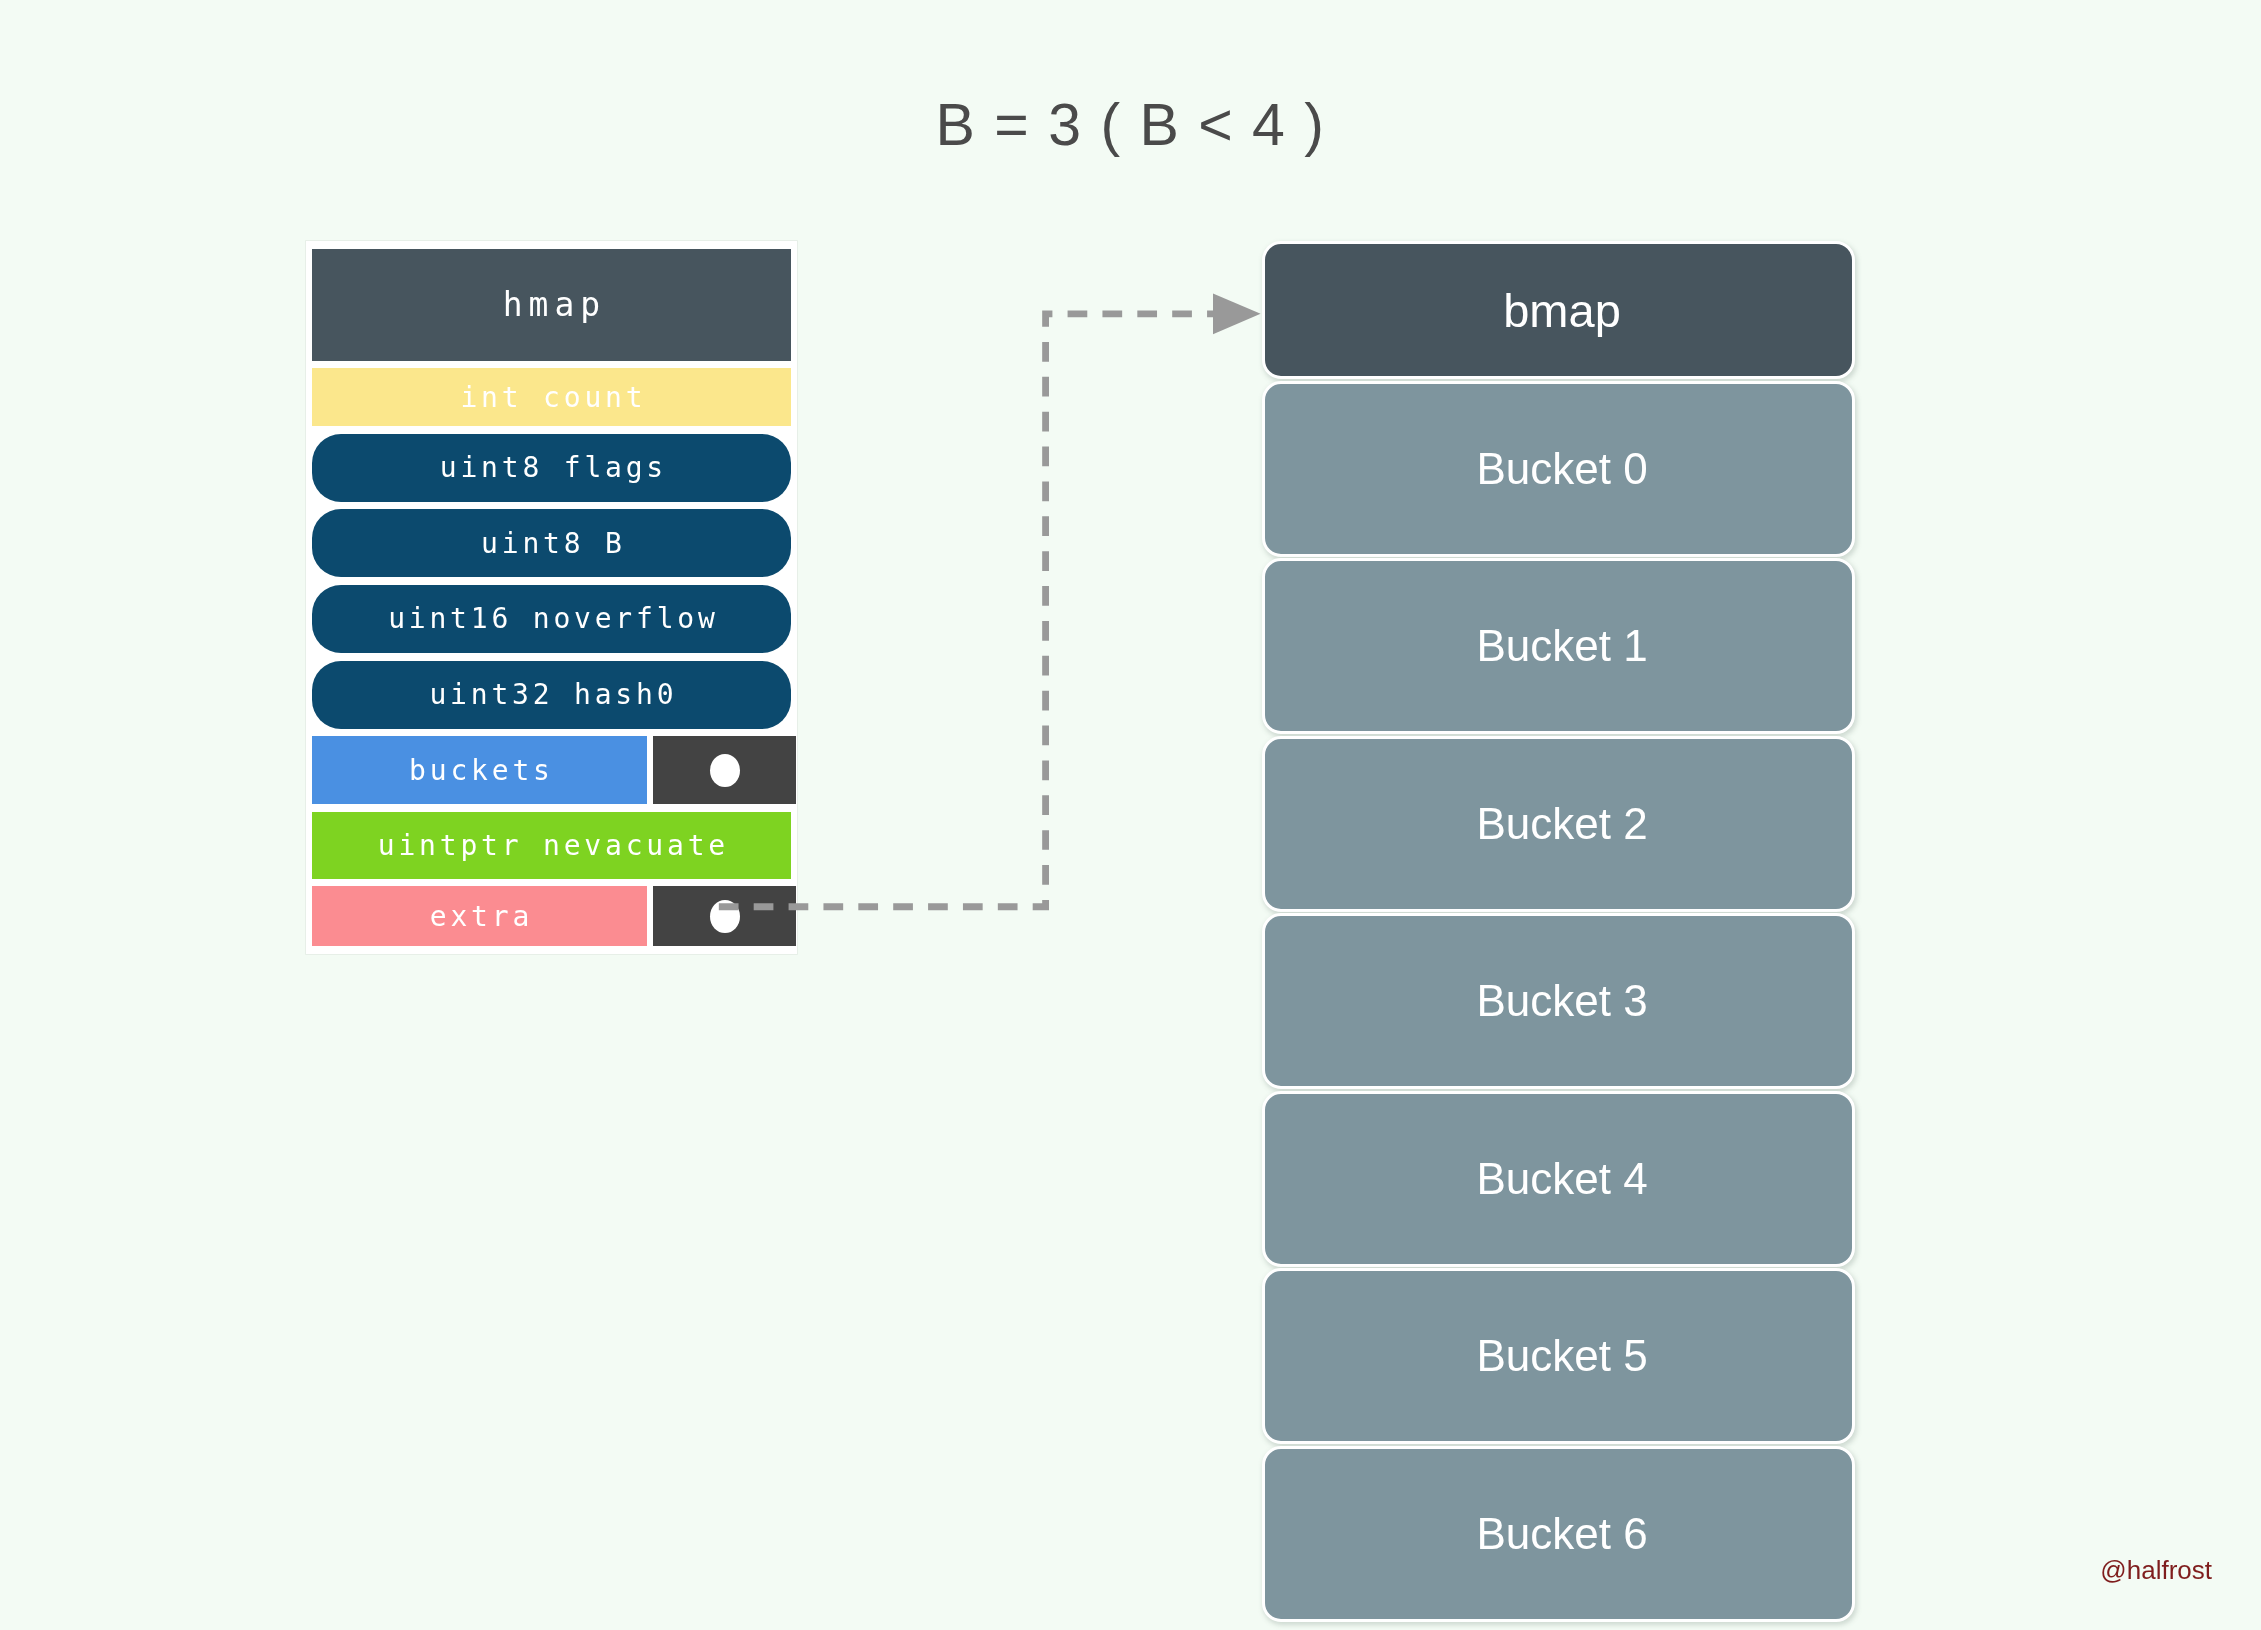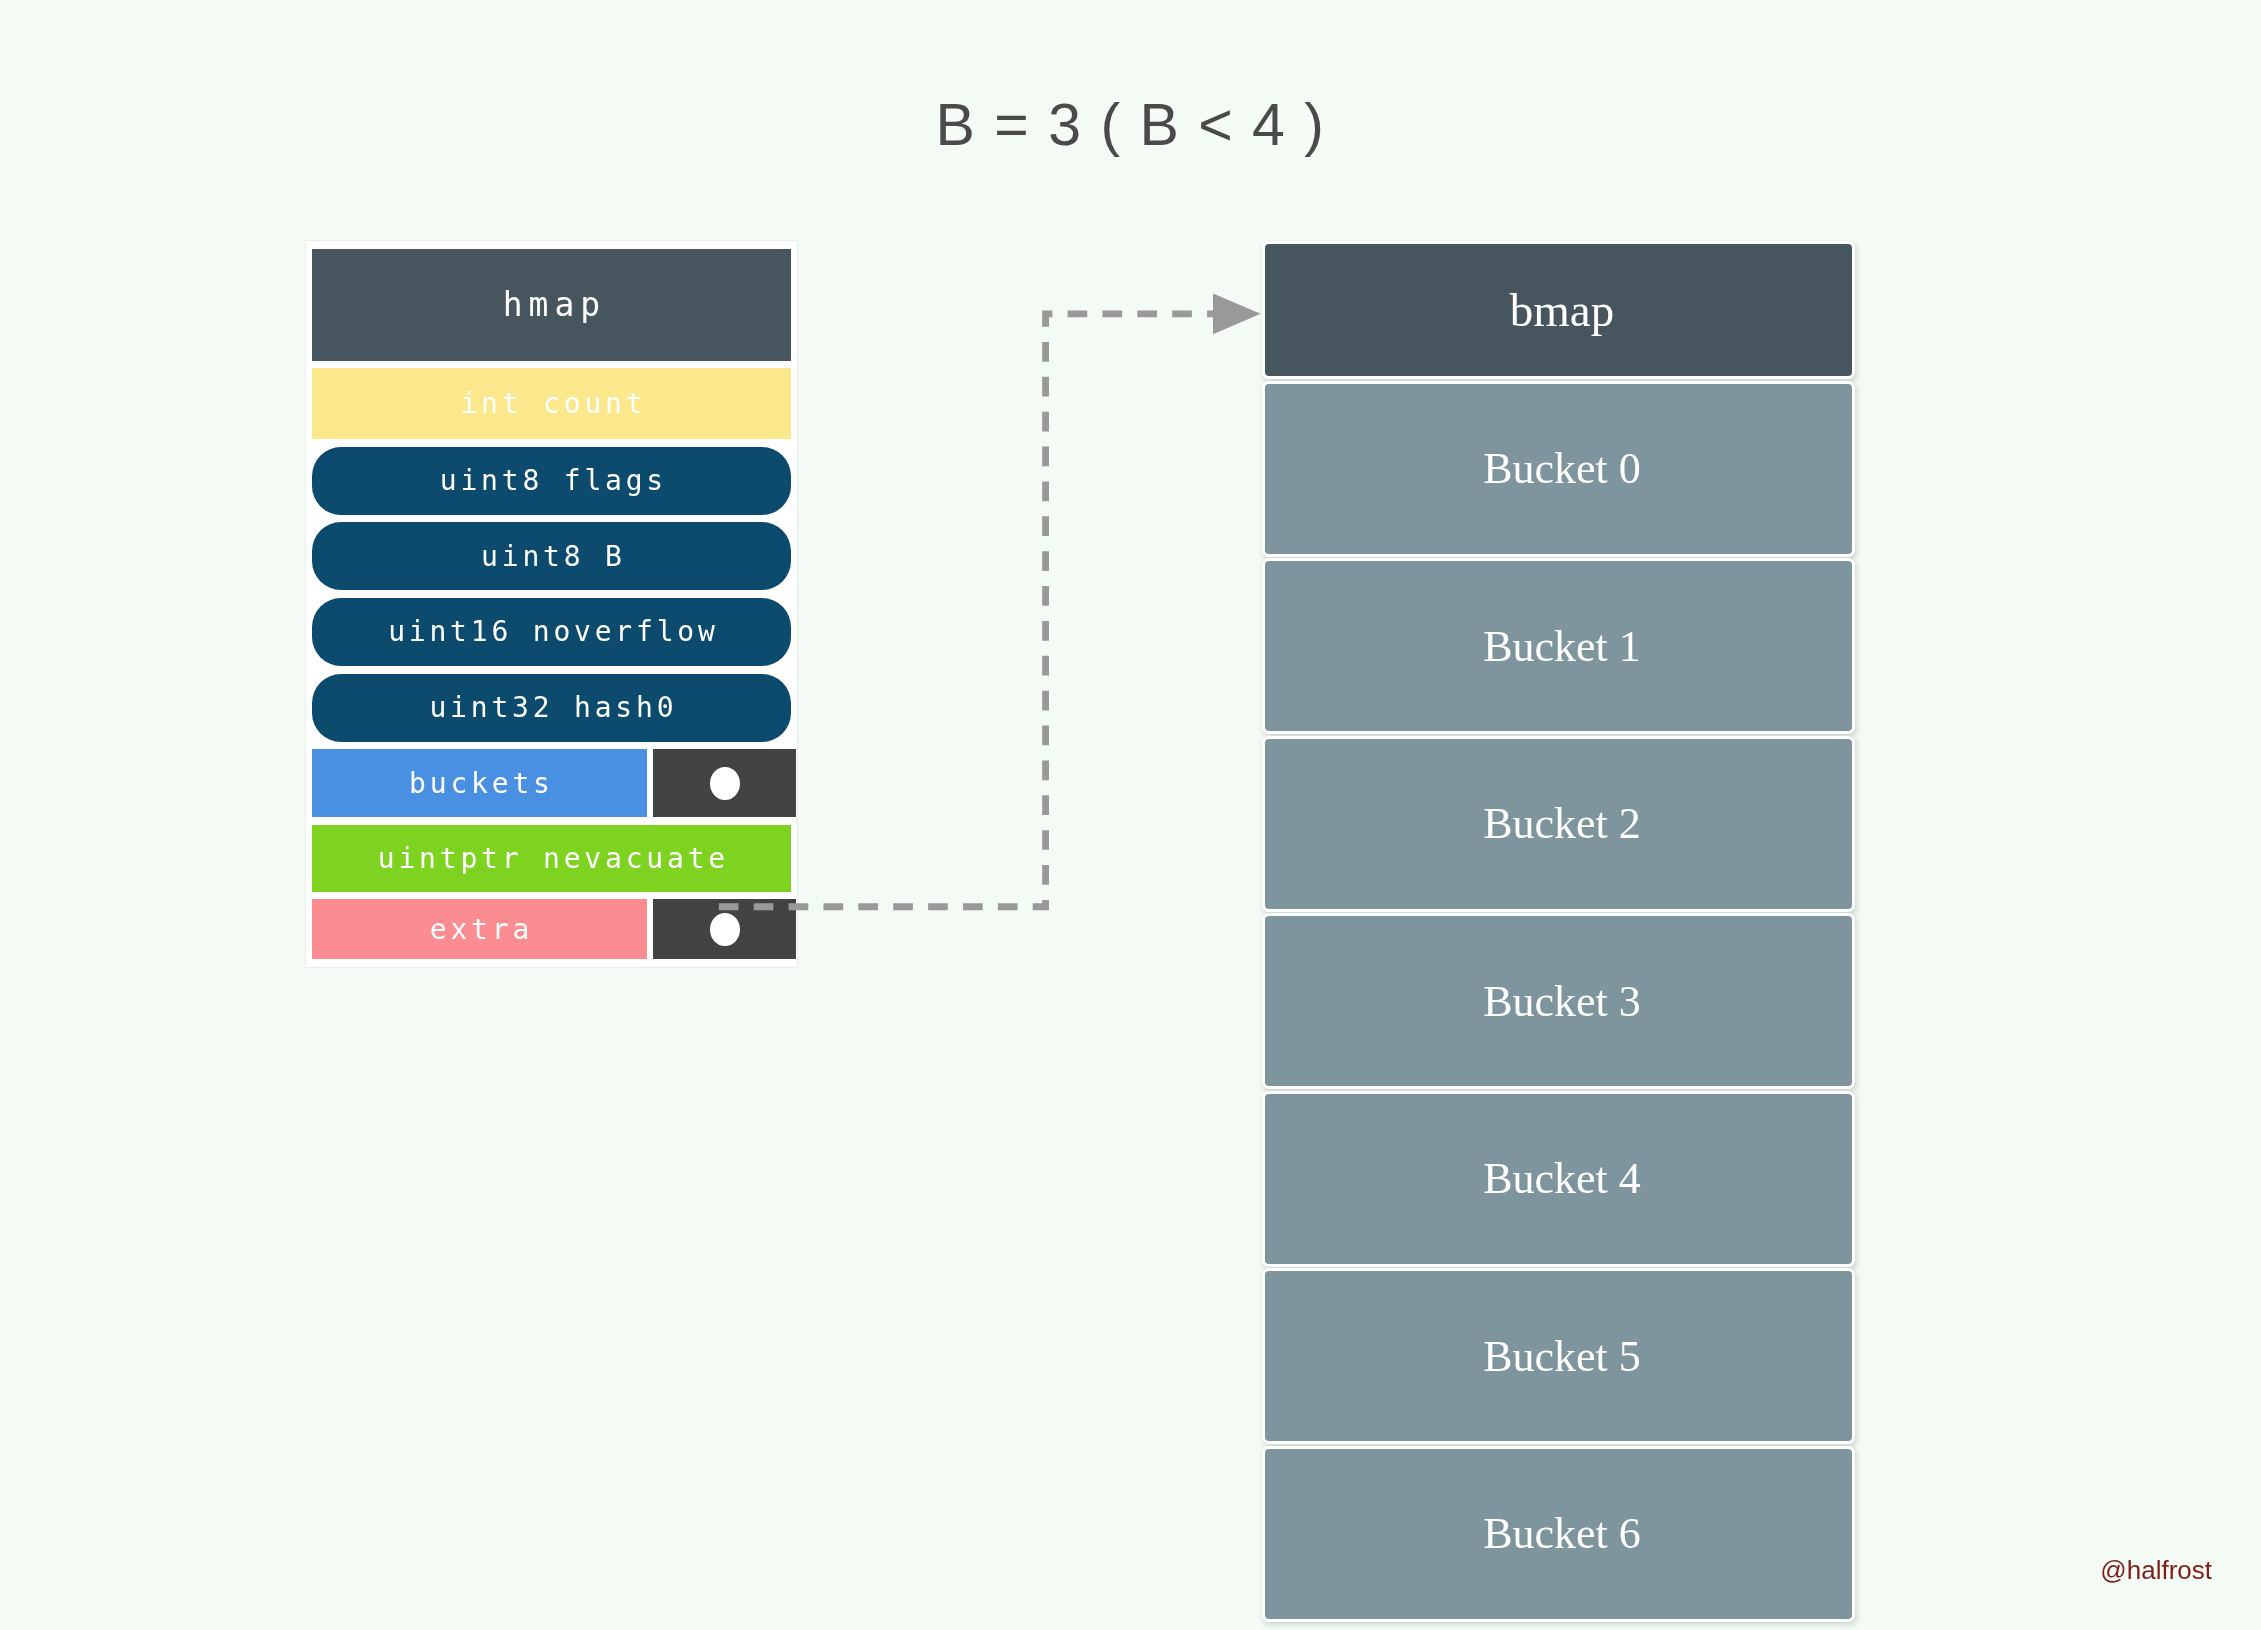--- a/index.html
+++ b/index.html
@@ -61,21 +61,21 @@
     height: 74px;
     box-sizing: border-box;
   }
   .hmap-cell.header {
     height: 112px;
     background: #47555e;
     font-size: 33px;
     letter-spacing: 6px;
     text-indent: 6px;
   }
-  .hmap-cell.count    { background: #fbe78c; height: 71px; }
+  .hmap-cell.count    { background: #fbe78c; height: 58px; }
   .hmap-cell.teal     { background: #0c4a6e; height: 68px; border-radius: 29px; }
   .hmap-cell.blue     { background: #4a90e2; height: 68px; text-align: right; }
   .hmap-cell.green    { background: #7ed321; height: 67px; }
   .hmap-cell.pink     { background: #fb8c91; height: 60px; }
 
   .hmap-cell.count    { font-size: 28px; }
   .hmap-cell.teal     { font-size: 28px; }
   .hmap-cell.blue     { font-size: 28px; }
   .hmap-cell.green    { font-size: 28px; }
   .hmap-cell.pink     { font-size: 28px; }
@@ -100,29 +100,29 @@
   }
 
   
   #bmap-panel {
     position: absolute;
     left: 1262px;
     top: 241px;
     width: 593px;
   }
   .bmap-box {
-    border-radius: 7px;
+    border-radius: 19px;
     border: 3.8px solid #ffffff;
     box-sizing: border-box;
     color: #ffffff;
     display: flex;
     align-items: center;
     justify-content: center;
     box-shadow: 1.5px 2.3px 5.3px rgba(120,140,130,0.30);
-    font-family: Liberation Serif, serif;
+    font-family: Liberation Sans, sans-serif;
     padding-left: 7px;
   }
   .bmap-box.header {
     background: #47555e;
     height: 138px;
     font-size: 47px;
     margin-bottom: 1.5px;
   }
   .bmap-box.bucket {
     background: #7e959e;

